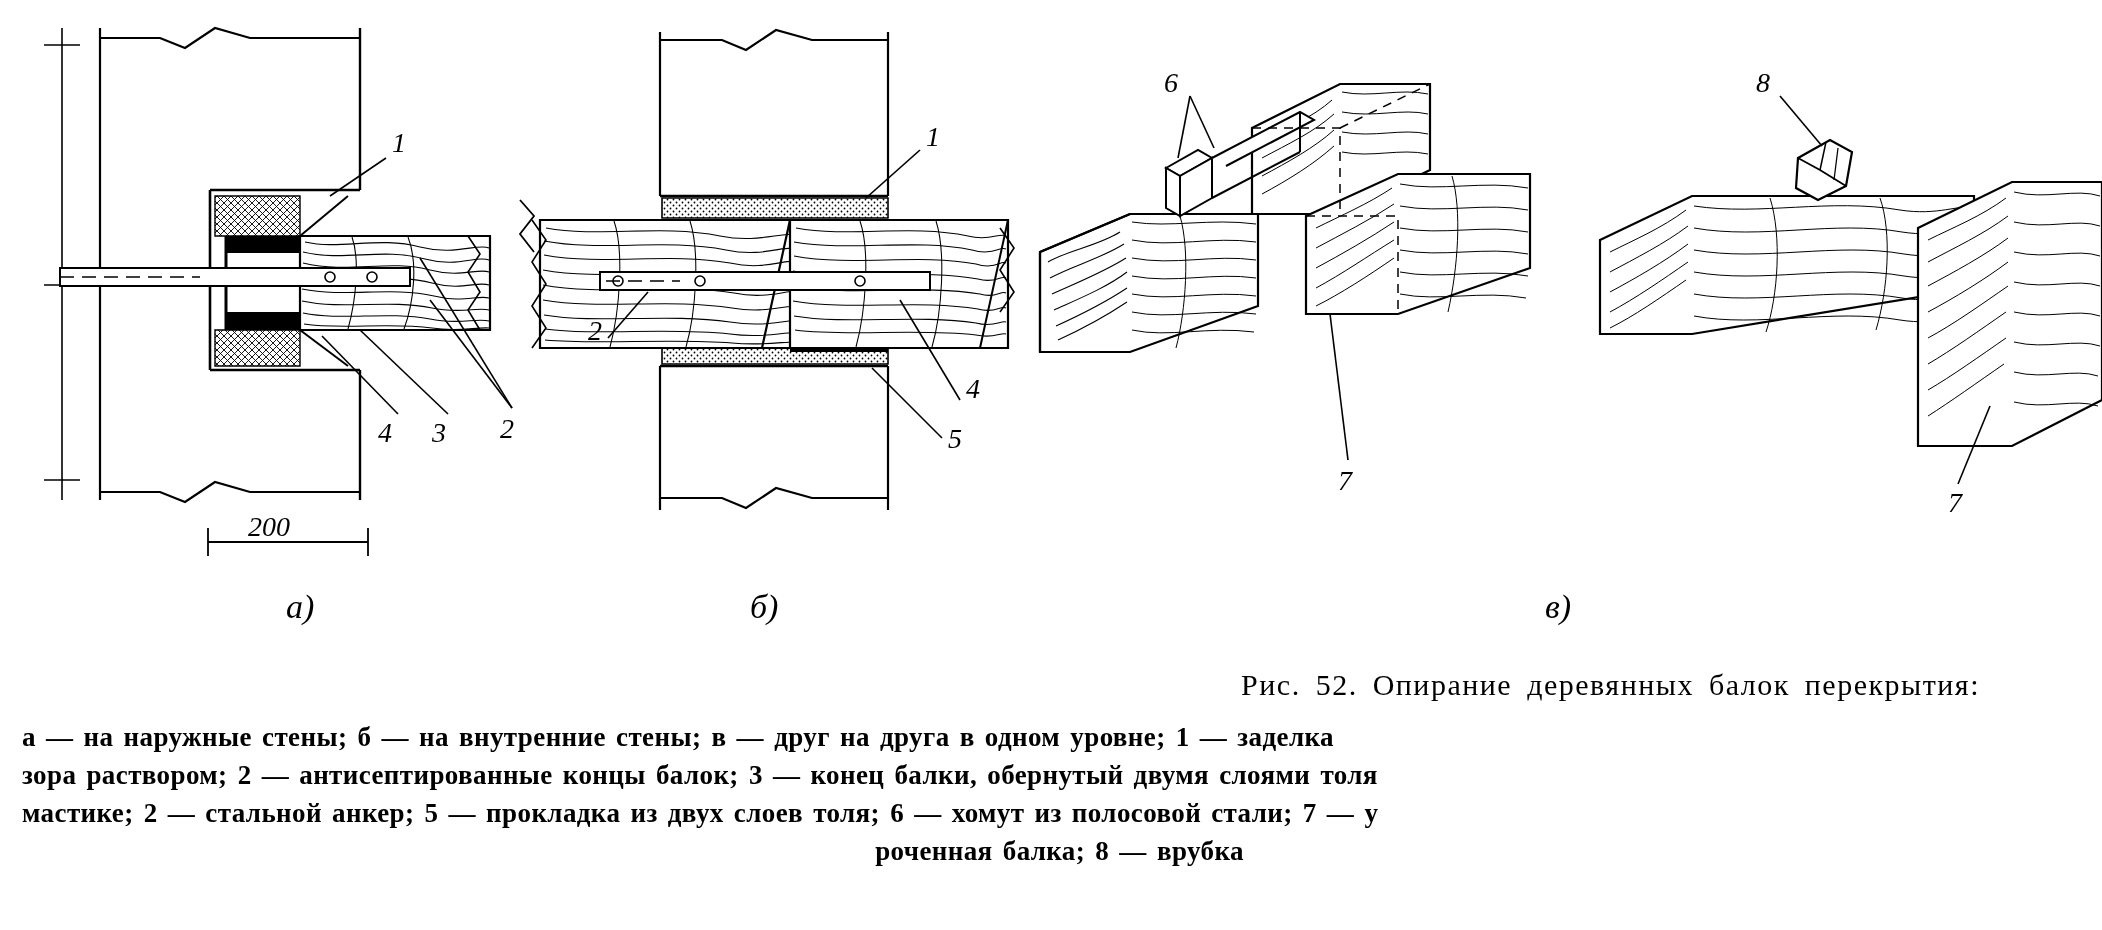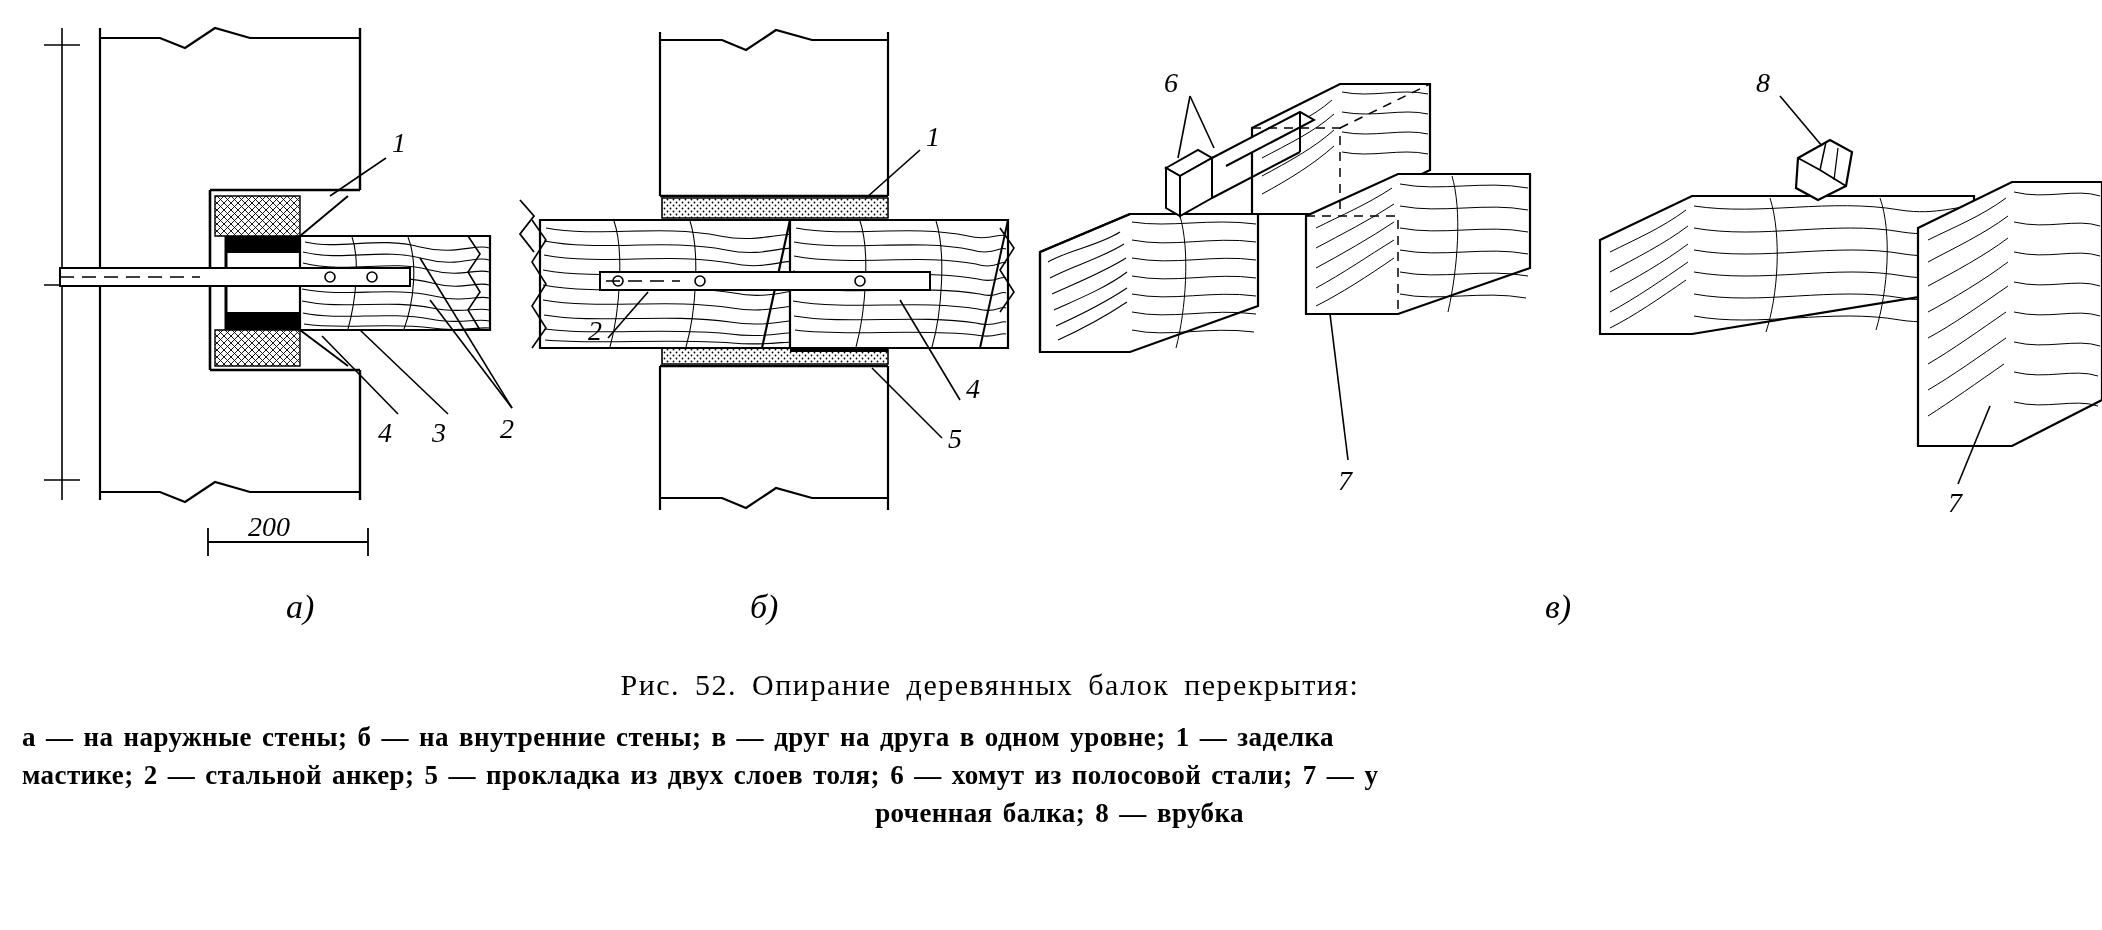--- a/index.html
+++ b/index.html
@@ -33,24 +33,24 @@
   }
   .panel-letter {
     position: absolute;
     font-family: "Liberation Serif", serif;
     font-style: italic;
     font-size: 34px;
     font-weight: 400;
   }
   .caption-block {
     position: absolute;
-    left: 8px;
+    left: 16px;
     top: 668px;
     width: 1964px;
-    text-align: center;
+    text-align: right;
   }
   .caption-title {
     font-family: "Liberation Serif", serif;
     font-size: 30px;
     letter-spacing: 1.5px;
     word-spacing: 6px;
     white-space: nowrap;
   }
   .legend {
     position: absolute;
@@ -384,17 +384,18 @@
     <div class="panel-letter" style="left:750px; top:588px;">б)</div>
     <div class="panel-letter" style="left:1545px; top:588px;">в)</div>
   </div>
 
   <div class="caption-block">
     <div class="caption-title">Рис. 52. Опирание деревянных балок перекрытия:</div>
   </div>
 
   <div class="legend">
     <div class="line">а — на наружные стены; б — на внутренние стены; в — друг на друга в одном уровне; 1 — заделка</div>
+    <div class="line">зора раствором; 2 — антисептированные концы балок; 3 — конец балки, обернутый двумя слоями толя</div>
     <div class="line">мастике; 2 — стальной анкер; 5 — прокладка из двух слоев толя; 6 — хомут из полосовой стали; 7 — у</div>
     <div class="line center">роченная балка; 8 — врубка</div>
   </div>
 
 </div>
 
 </body></html>

